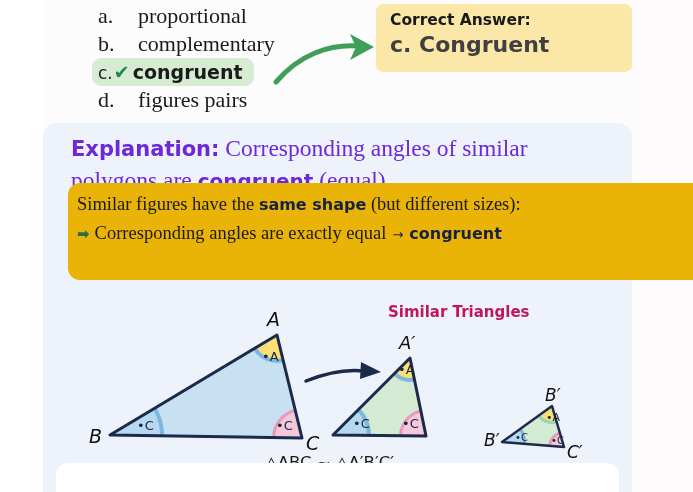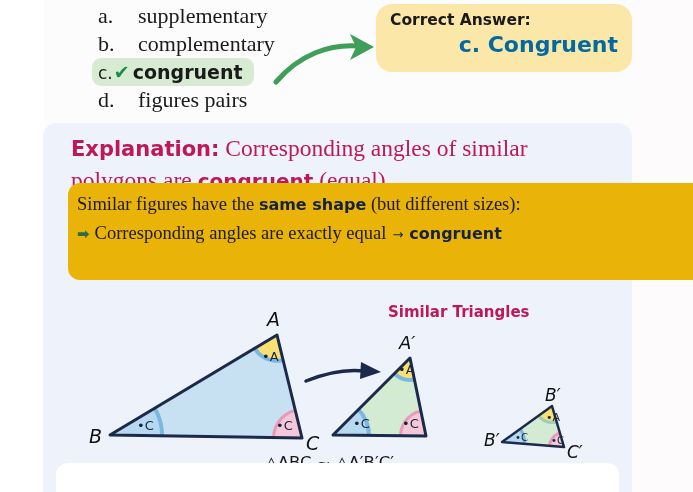--- a/index.html
+++ b/index.html
@@ -41,35 +41,35 @@
     position: relative; z-index: 1; width: auto;
     font-weight: normal; font-size: 17px;
   }
   .option.correct .check {
     position: relative; z-index: 1; color: #1f8a4d; font-size: 19px; margin: 0 3px 0 1px;
   }
   .option.correct .text { position: relative; z-index: 1; }
   
   .answer-box {
     position: absolute; left: 376px; top: 4px; width: 256px; height: 68px;
-    background: #fbe7a8; border-radius: 16px;
+    background: #fbe7a8; border-radius: 7px;
     padding: 6px 14px;
     font-family: "DejaVu Sans", sans-serif;
   }
   .answer-box .label { font-size: 15.5px; font-weight: bold; color: #1a1a1a; line-height: 20px; }
-  .answer-box .value { font-size: 22px; font-weight: bold; color: #0369a1; line-height: 30px; text-align: right; }
+  .answer-box .value { font-size: 22px; font-weight: bold; color: #404040; line-height: 30px; }
   .green-arrow { position: absolute; left: 270px; top: 32px; }
   
   .explain-panel {
     position: absolute; left: 43px; top: 123px; width: 589px; height: 369px;
     background: #eef3fb; border-radius: 14px 14px 0 0;
   }
   .explain-title {
     position: absolute; left: 28px; top: 10px; width: 540px;
-    font-size: 23.5px; line-height: 31px; color: #be185d;
+    font-size: 23.5px; line-height: 31px; color: #6d28d9;
   }
   .explain-title .bold {
     font-family: "DejaVu Sans", sans-serif; font-weight: bold; font-size: 21px;
   }
   .explain-title .bold2 {
     font-family: "DejaVu Sans", sans-serif; font-weight: bold; font-size: 20px;
   }
   .detail-box {
     position: absolute; left: 25px; top: 60px; width: 663px; height: 97px;
     background: #eab308; border-radius: 12px;
@@ -98,21 +98,21 @@
 </style>
 </head>
 <body>
 
 <div class="left-strip"></div>
 <div class="right-strip"></div>
 
 <div class="options">
   <div class="option">
     <span class="letter">a.</span>
-    <span class="text">supplementary</span>
+    <span class="text">proportional</span>
   </div>
   <div class="option">
     <span class="letter">b.</span>
     <span class="text">complementary</span>
   </div>
   <div class="option correct">
     <span class="pill"></span>
     <span class="letter">c.</span>
     <span class="check">✔</span>
     <span class="text">congruent</span>

